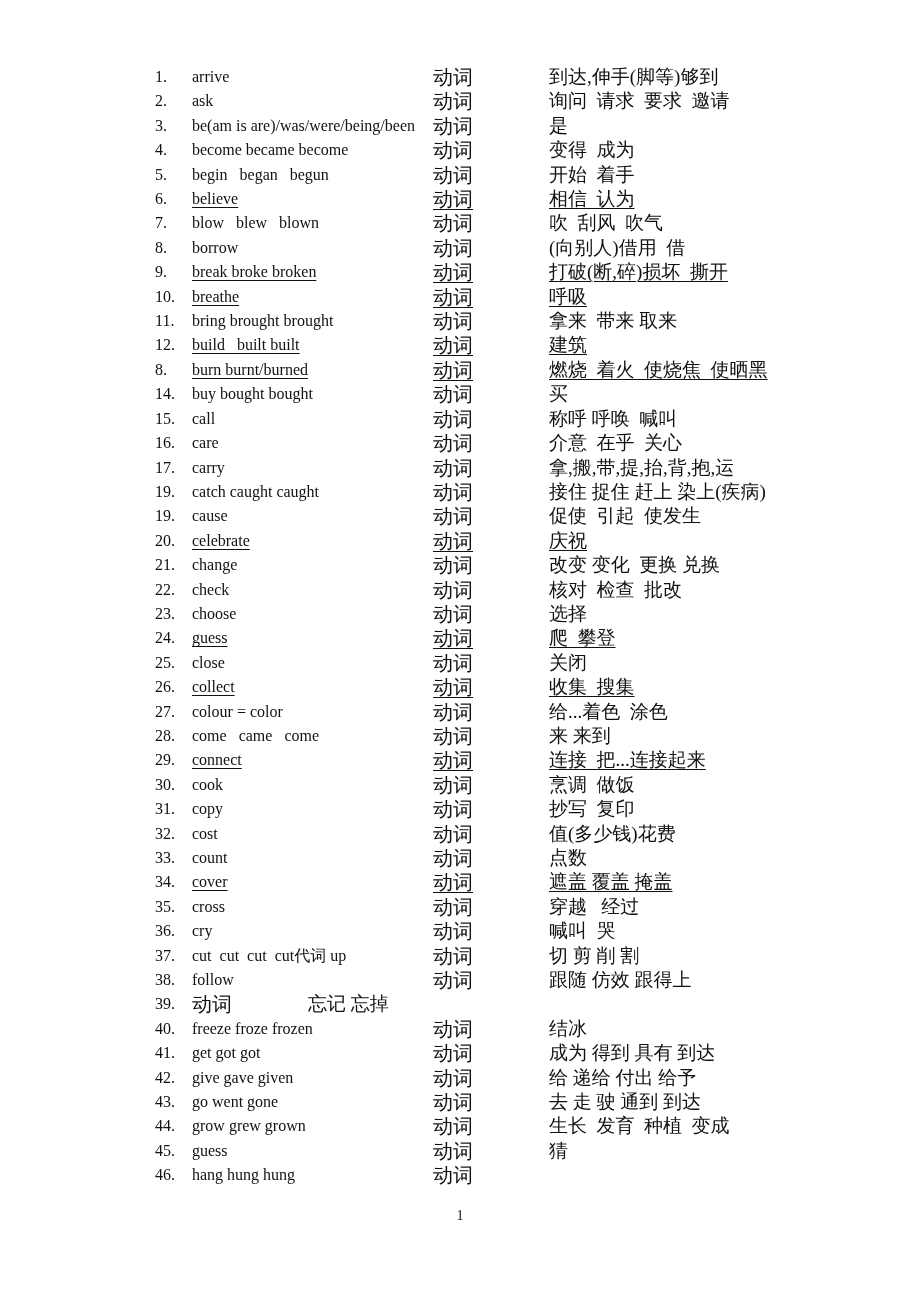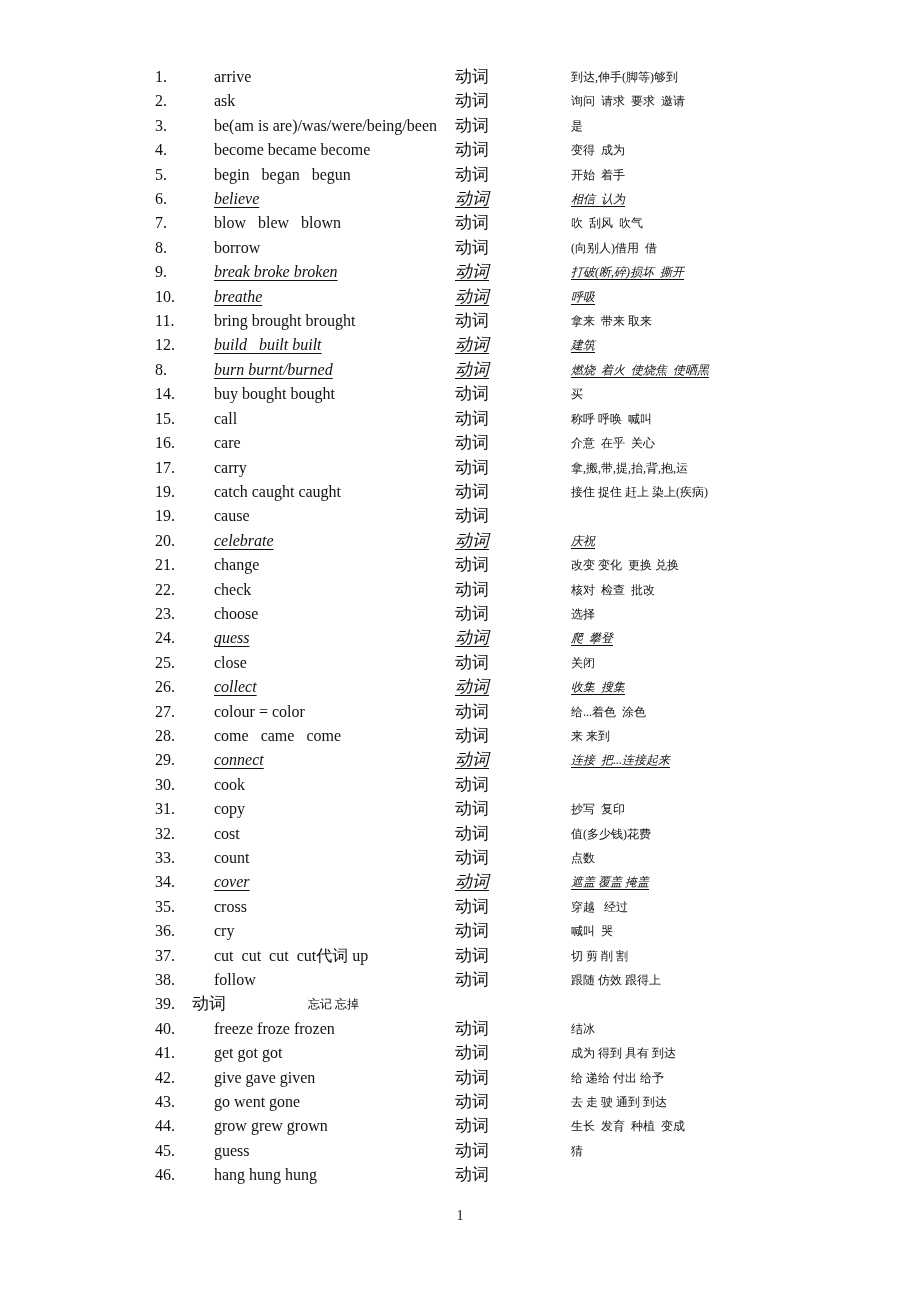--- a/index.html
+++ b/index.html
@@ -30,40 +30,38 @@
   }
   .num {
     flex: none;
     width: 37px;
     white-space: pre;
   }
   .word {
     flex: none;
     width: 241px;
     white-space: pre-wrap;
-    margin-left: 22px;
   }
   .pos {
     flex: none;
     width: 116px;
-    font-size: 17px;
+    font-size: 20px;
     white-space: pre;
   }
   .meaning {
     flex: 1;
-    font-size: 12px;
+    font-size: 19px;
     white-space: pre-wrap;
   }
   .u-row .word,
   .u-row .pos,
   .u-row .meaning {
     text-decoration: underline;
     text-underline-offset: 3px;
     text-decoration-thickness: 1px;
-    font-style: italic;
   }
   .page-number {
     position: absolute;
     top: 1207px;
     left: 0;
     width: 100%;
     text-align: center;
     font-size: 14px;
     line-height: 18px;
   }
@@ -197,20 +195,21 @@
       <span class="num">19.</span>
       <span class="word">catch caught caught</span>
       <span class="pos">动词</span>
       <span class="meaning">接住 捉住 赶上 染上(疾病)</span>
     </div>
 
     <div class="row">
       <span class="num">19.</span>
       <span class="word">cause</span>
       <span class="pos">动词</span>
+      <span class="meaning">促使  引起  使发生</span>
     </div>
 
     <div class="row u-row">
       <span class="num">20.</span>
       <span class="word">celebrate</span>
       <span class="pos">动词</span>
       <span class="meaning">庆祝</span>
     </div>
 
     <div class="row">
@@ -273,20 +272,21 @@
       <span class="num">29.</span>
       <span class="word">connect</span>
       <span class="pos">动词</span>
       <span class="meaning">连接  把...连接起来</span>
     </div>
 
     <div class="row">
       <span class="num">30.</span>
       <span class="word">cook</span>
       <span class="pos">动词</span>
+      <span class="meaning">烹调  做饭</span>
     </div>
 
     <div class="row">
       <span class="num">31.</span>
       <span class="word">copy</span>
       <span class="pos">动词</span>
       <span class="meaning">抄写  复印</span>
     </div>
 
     <div class="row">

